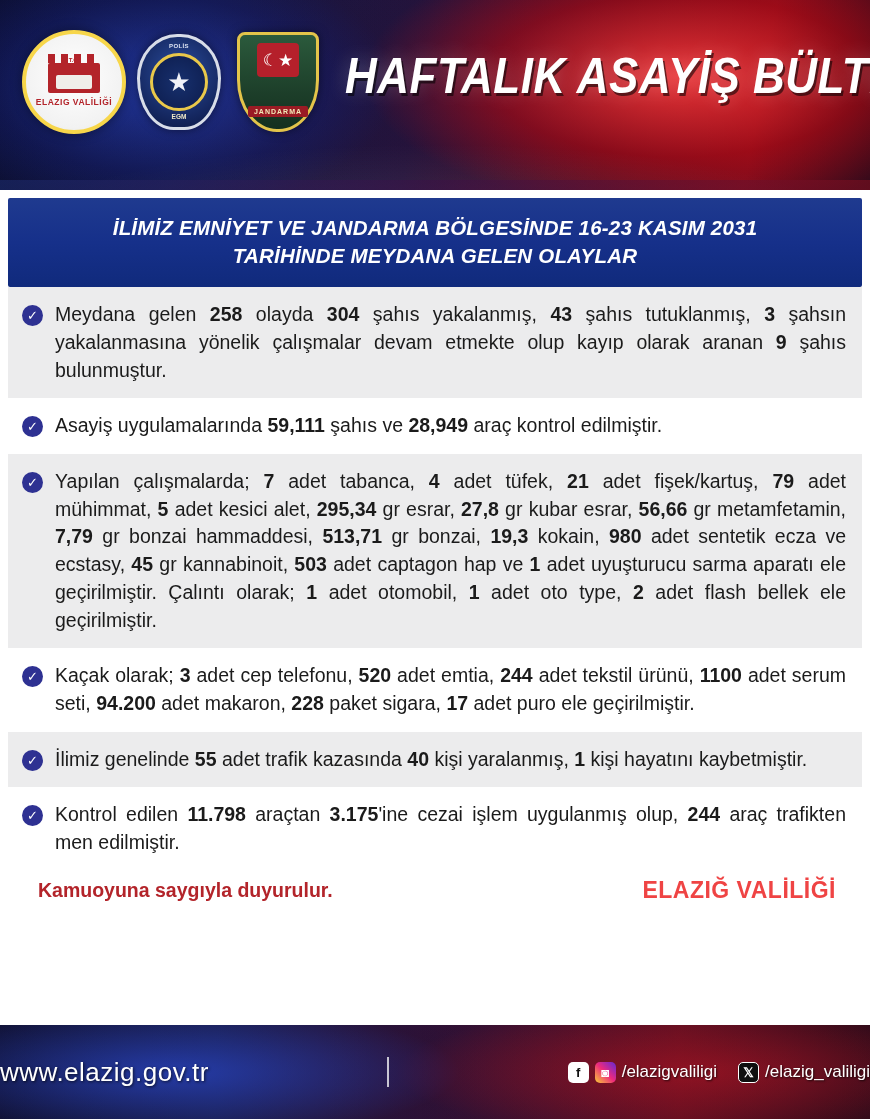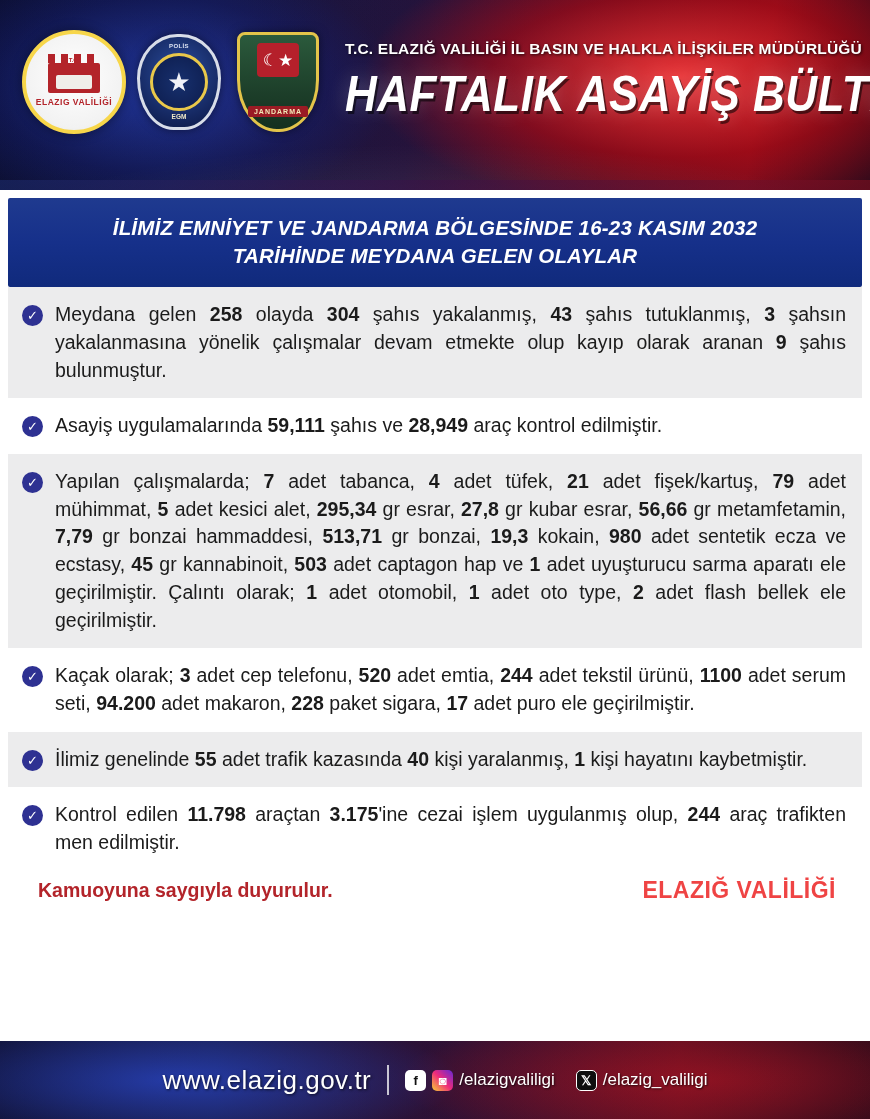--- a/index.html
+++ b/index.html
@@ -232,26 +232,26 @@
     color: #ef4444;
     font-size: 23px;
     font-weight: bold;
     letter-spacing: .5px;
   }
 
   
   .bottom {
     position: absolute;
     left: 0; right: 0; bottom: 0;
-    height: 78px;
+    height: 94px;
     background:
       radial-gradient(ellipse 380px 90px at 20% 50%, rgba(40,70,200,.75), rgba(10,15,50,.2) 75%),
       radial-gradient(ellipse 400px 90px at 80% 50%, rgba(190,20,30,.8), rgba(40,8,16,.2) 75%),
       linear-gradient(90deg,#0c1236 0%, #1a2257 25%, #3a1440 50%, #7d1020 78%, #340a14 100%);
-    display: flex; align-items: center; justify-content: center;
+    display: flex; align-items: center; justify-content: space-between;
     gap: 16px;
     color: #ffffff;
     margin-top: 37px;
   }
   .site {
     font-size: 26px;
     letter-spacing: .5px;
     text-shadow: 1px 1px 3px rgba(0,0,0,.7);
   }
   .divider {
@@ -302,27 +302,26 @@
 
       <div class="logo-jandarma">
         <div class="shield-green">
           <div class="crest">☾★</div>
           <div class="band">JANDARMA</div>
         </div>
       </div>
     </div>
 
     <div class="hdr-text">
-      <div class="hdr-sub">T.C. ELAZIĞ VALİLİĞİ İL BASIN VE HALKLA İLİŞKİLER MÜDÜRLÜĞÜ</div>
       <div class="hdr-title">HAFTALIK ASAYİŞ BÜLTENİ</div>
     </div>
   </div>
 
   <div class="banner">
-    <div>İLİMİZ EMNİYET VE JANDARMA BÖLGESİNDE 16-23 KASIM 2032</div>
+    <div>İLİMİZ EMNİYET VE JANDARMA BÖLGESİNDE 16-23 KASIM 2031</div>
     <div>TARİHİNDE MEYDANA GELEN OLAYLAR</div>
   </div>
 
   <div class="content">
 
     <div class="item alt">
       <div class="check">✓</div>
       <div class="txt">Meydana gelen <b>258</b> olayda <b>304</b> şahıs yakalanmış, <b>43</b> şahıs tutuklanmış, <b>3</b> şahsın yakalanmasına yönelik çalışmalar devam etmekte olup kayıp olarak aranan <b>9</b> şahıs bulunmuştur.</div>
     </div>
 

